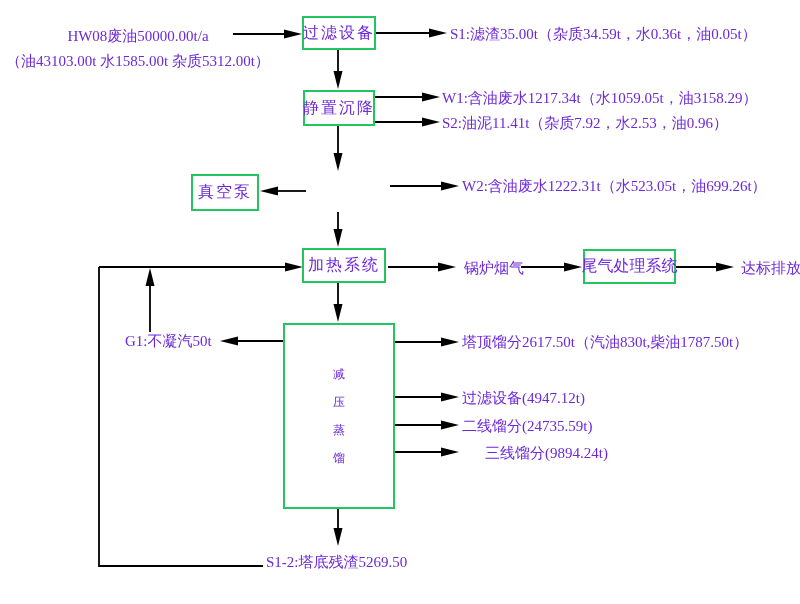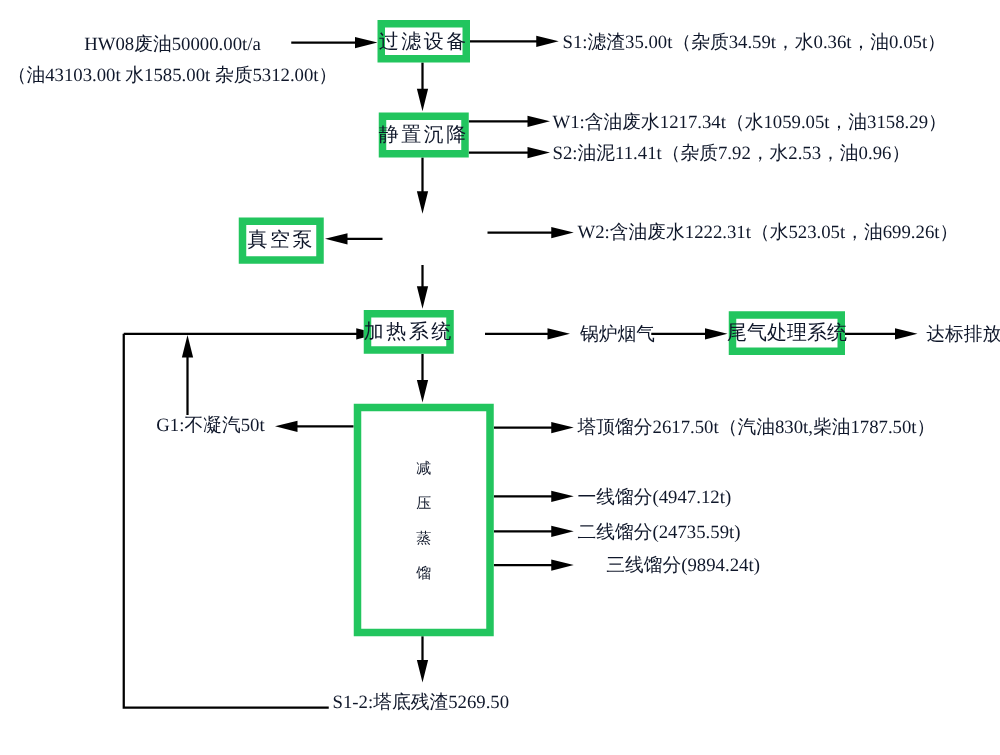--- a/index.html
+++ b/index.html
@@ -1,24 +1,24 @@
 <!DOCTYPE html>
 <html><head>
 <meta charset="utf-8">
 <style>
   html,body{margin:0;padding:0;background:#fff;}
   .canvas{
     position:relative;width:800px;height:604px;background:#ffffff;
-    font-family:"Liberation Serif","DejaVu Serif",serif;color:#0f172a;overflow:hidden;
+    font-family:"Liberation Serif","DejaVu Serif",serif;color:#6d28d9;overflow:hidden;
   }
   .wires{position:absolute;left:0;top:0;width:800px;height:604px;}
   .wires line,.wires polyline{stroke:#000;stroke-width:1.8;fill:none;}
   .wires polygon{fill:#000;stroke:none;}
   .node{
-    position:absolute;box-sizing:border-box;border:6px solid #22c55e;background:#fff;
+    position:absolute;box-sizing:border-box;border:2px solid #22c55e;background:#fff;
     display:flex;align-items:center;justify-content:center;
     font-size:16px;letter-spacing:2px;white-space:nowrap;
   }
   .txt{position:absolute;font-size:15px;white-space:nowrap;line-height:18px;}
   .input-block{text-align:center;line-height:25px;}
   .vtext{
     width:20px;word-break:break-all;white-space:normal;line-height:28px;
     text-align:center;font-size:12px;letter-spacing:0;
   }
 </style>
@@ -146,21 +146,21 @@
 
   <div class="node" style="left:303px;top:90px;width:72px;height:36px;">
     <span>静置沉降</span>
   </div>
 
 
   <div class="node" style="left:191px;top:174px;width:68px;height:37px;">
     <span>真空泵</span>
   </div>
 
-  <div class="node" style="left:291px;top:248px;width:72px;height:35px;text-align:center;">
+  <div class="node" style="left:302px;top:248px;width:84px;height:35px;text-align:center;">
     <span>加热系统</span>
   </div>
 
   <div class="node" style="left:583px;top:249px;width:93px;height:35px;letter-spacing:0;align-items:center;">
     <span>尾气处理系统</span>
   </div>
 
   <div class="node" style="left:283px;top:323px;width:112px;height:186px;">
     <span class="vtext">减压蒸馏</span>
   </div>
@@ -174,21 +174,21 @@
   <div class="txt" style="left:462px;top:177px;">W2:含油废水1222.31t（水523.05t，油699.26t）</div>
 
   <div class="txt" style="left:464px;top:259px;">锅炉烟气</div>
 
   <div class="txt" style="left:741px;top:259px;">达标排放</div>
 
   <div class="txt" style="left:125px;top:332px;">G1:不凝汽50t</div>
 
   <div class="txt" style="left:462px;top:333px;">塔顶馏分2617.50t（汽油830t,柴油1787.50t）</div>
 
-  <div class="txt" style="left:462px;top:389px;">一线馏分(4947.12t)</div>
+  <div class="txt" style="left:462px;top:389px;">过滤设备(4947.12t)</div>
 
   <div class="txt" style="left:462px;top:417px;">二线馏分(24735.59t)</div>
 
   <div class="txt" style="left:462px;top:444px;margin-left:23px;">三线馏分(9894.24t)</div>
 
   <div class="txt" style="left:266px;top:553px;">S1-2:塔底残渣5269.50</div>
 
 </div>
 
 </body></html>

